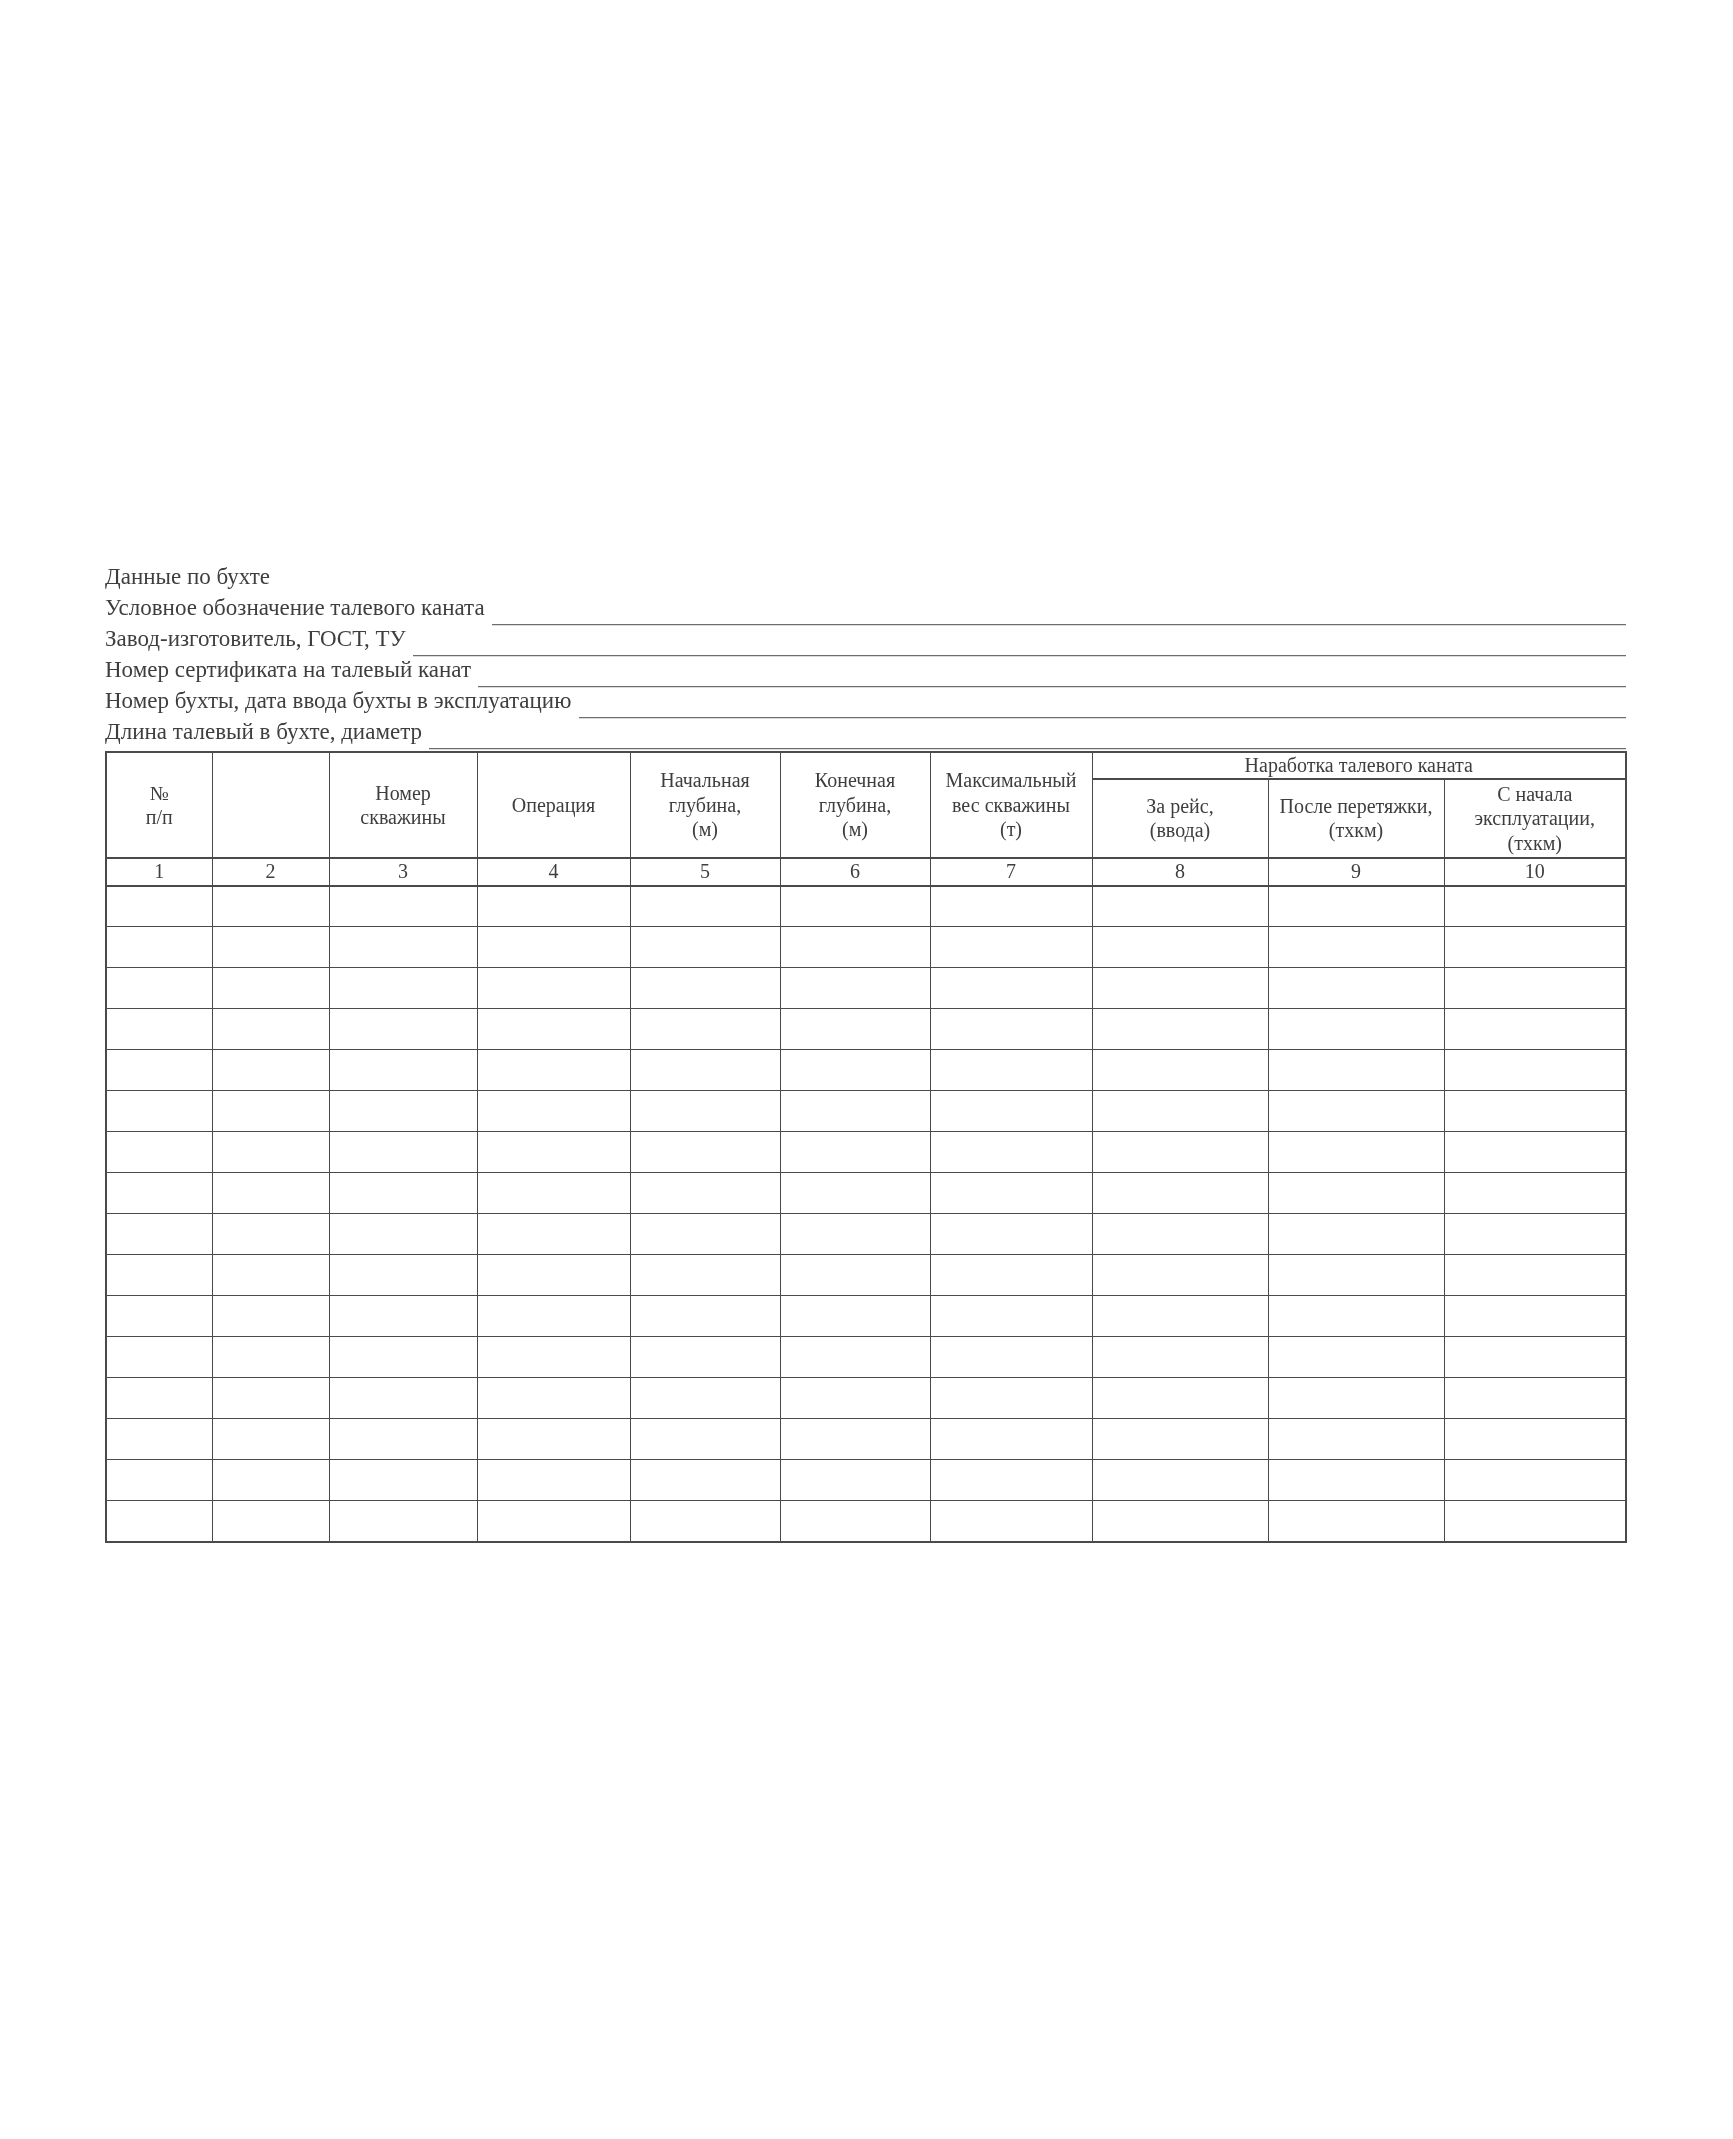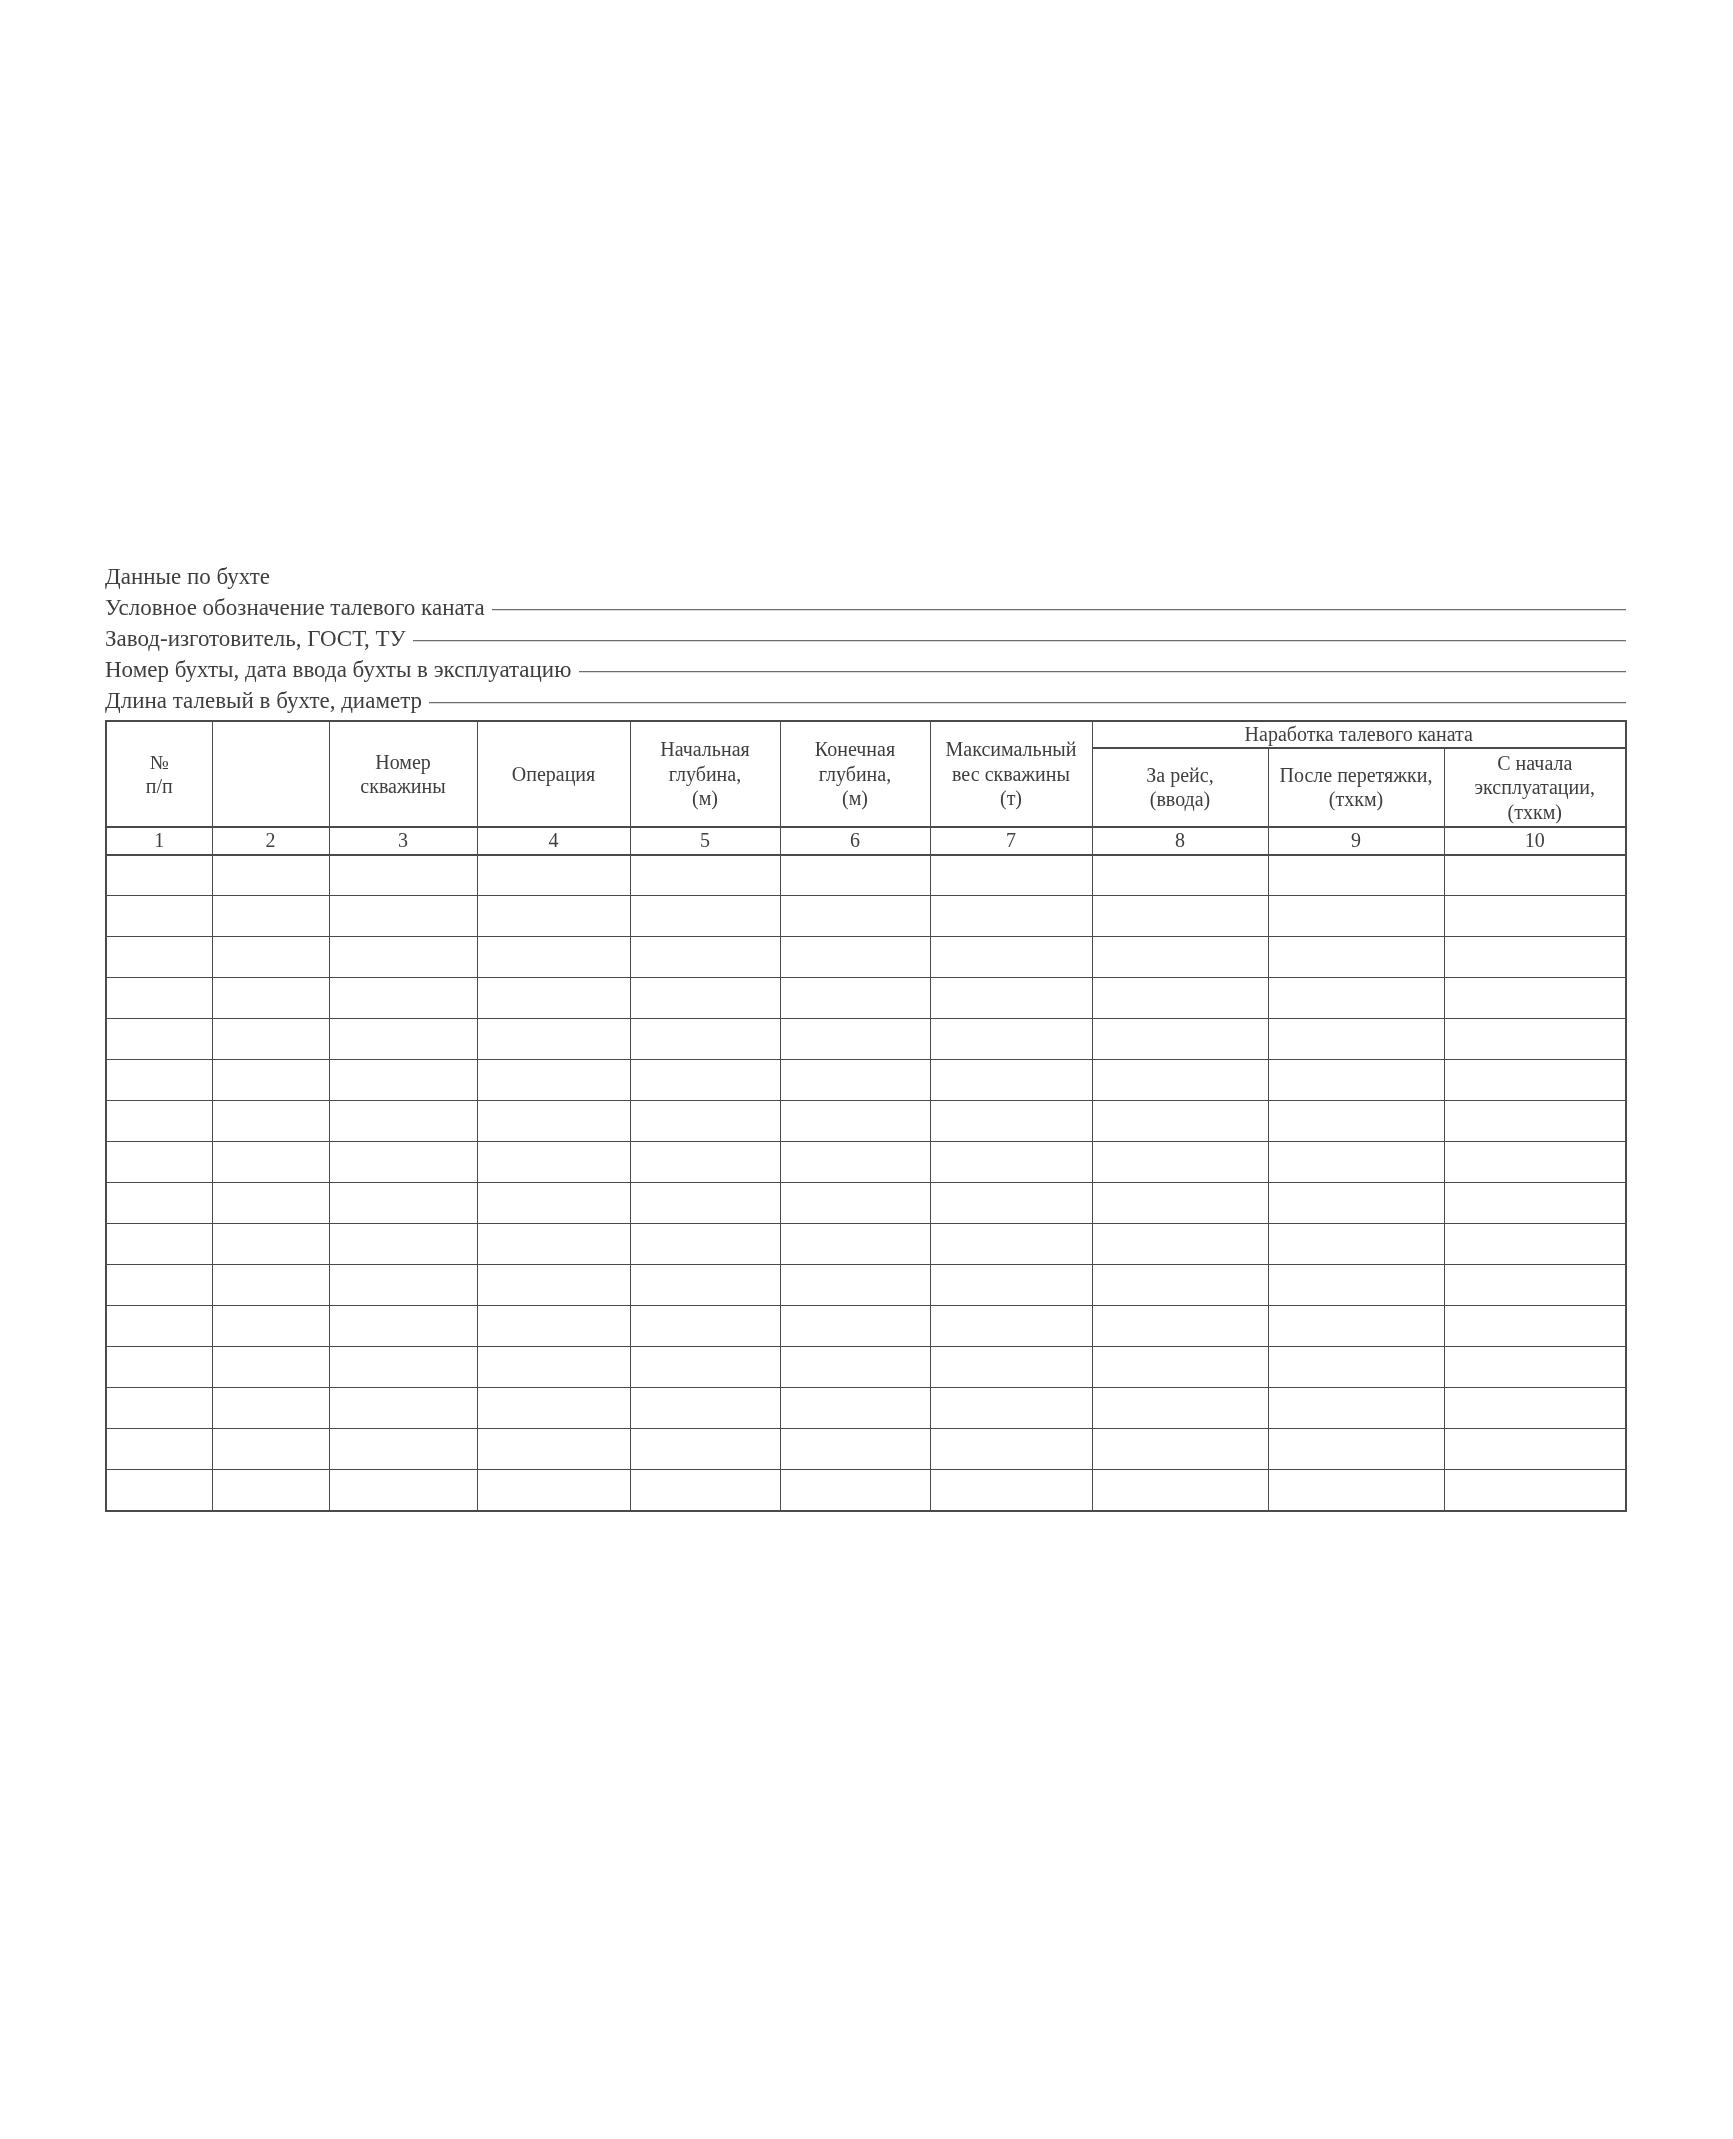--- a/index.html
+++ b/index.html
@@ -22,21 +22,21 @@
     top: 561px;
     width: 1521px;
   }
   
   .intro {
     font-size: 23px;
     line-height: 31px;
   }
   .intro-line {
     display: flex;
-    align-items: center;
+    align-items: flex-end;
   }
   .intro-line .t {
     white-space: nowrap;
   }
   .intro-line .fill {
     flex: 1 1 auto;
     border-bottom: 1.5px solid #4a4a4a;
     margin-left: 7.4px;
     transform: translateY(2.2px);
   }
@@ -82,20 +82,24 @@
     <div class="intro">
       <div class="intro-line">
         <span class="t">Данные по бухте</span>
       </div>
       <div class="intro-line">
         <span class="t">Условное обозначение талевого каната</span>
         <span class="fill"></span>
       </div>
       <div class="intro-line">
         <span class="t">Завод-изготовитель, ГОСТ, ТУ</span>
+        <span class="fill"></span>
+      </div>
+      <div class="intro-line">
+        <span class="t">Номер сертификата на талевый канат</span>
         <span class="fill"></span>
       </div>
       <div class="intro-line">
         <span class="t">Номер бухты, дата ввода бухты в эксплуатацию</span>
         <span class="fill"></span>
       </div>
       <div class="intro-line">
         <span class="t">Длина талевый в бухте, диаметр</span>
         <span class="fill"></span>
       </div>

